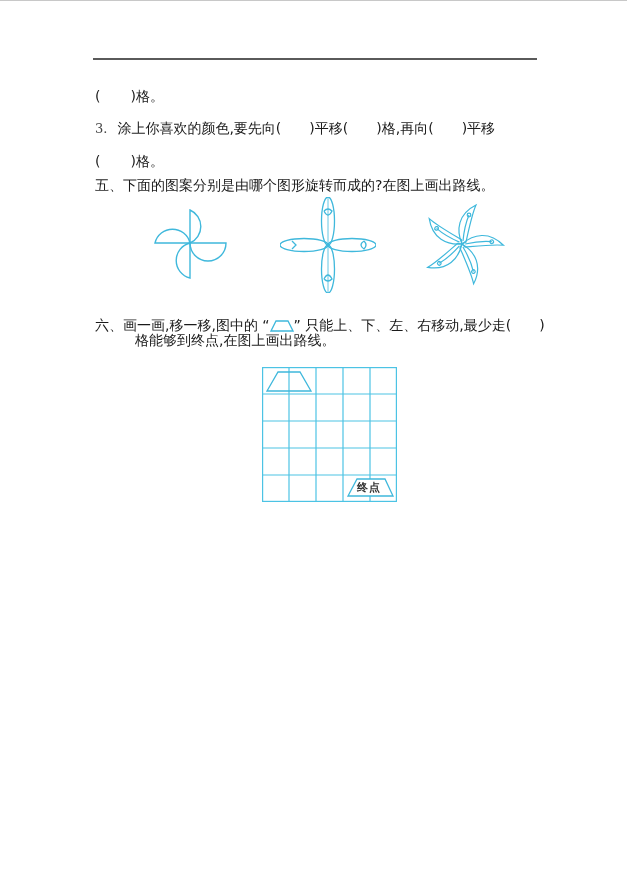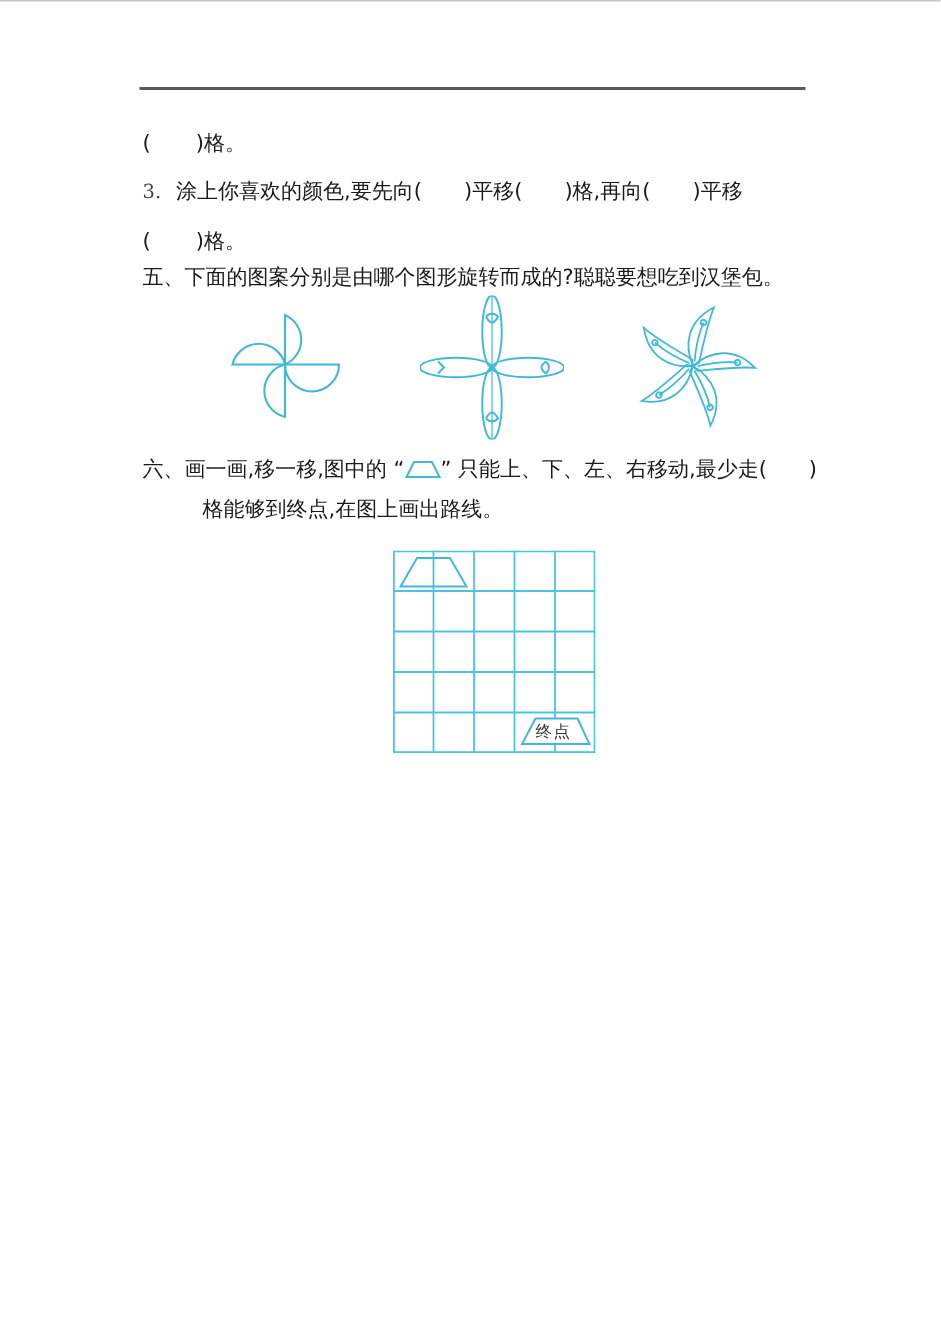--- a/index.html
+++ b/index.html
@@ -22,21 +22,21 @@
 
 <div class="top-edge"></div>
 <div class="header-rule"></div>
 
 <div class="line" style="top:87px;"><span>(</span><span class="blank" style="width:30px;"></span><span>)格。</span></div>
 
 <div class="line" style="top:119px;"><span class="num">3.</span><span style="display:inline-block;width:10px;"></span><span>涂上你喜欢的颜色,要先向(</span><span class="blank" style="width:28px;"></span><span>)平移(</span><span class="blank" style="width:28px;"></span><span>)格,再向(</span><span class="blank" style="width:28px;"></span><span>)平移</span></div>
 
 <div class="line" style="top:152px;"><span>(</span><span class="blank" style="width:30px;"></span><span>)格。</span></div>
 
-<div class="line" style="top:176px;">五、下面的图案分别是由哪个图形旋转而成的?聪聪要想吃到汉堡包。</div>
+<div class="line" style="top:176px;">五、下面的图案分别是由哪个图形旋转而成的?在图上画出路线。</div>
 
 <div class="figures">
 
   <svg class="fig" style="left:150px;top:8px;" width="80" height="80" viewBox="0 0 80 80">
     <g fill="none" stroke="#3fb8dc" stroke-width="1.4">
 
       <path d="M40 40 L40 7 A18 18 0 0 1 40 40 Z"></path>
 
       <path d="M40 40 L76 40 A18 18 0 0 1 40 40 Z"></path>
 
@@ -71,21 +71,21 @@
         </g>
         <use href="#petal" transform="rotate(72)"></use>
         <use href="#petal" transform="rotate(144)"></use>
         <use href="#petal" transform="rotate(216)"></use>
         <use href="#petal" transform="rotate(288)"></use>
       </g>
     </g>
   </svg>
 </div>
 
-<div class="line" style="top:304px;"><span>六、画一画,移一移,图中的 “</span><svg class="inline-trap" viewBox="0 0 24 12">
+<div class="line" style="top:316px;"><span>六、画一画,移一移,图中的 “</span><svg class="inline-trap" viewBox="0 0 24 12">
       <path d="M6 1 L18 1 L23 11 L1 11 Z" fill="none" stroke="#3fb8dc" stroke-width="1.3"></path>
     </svg><span>” 只能上、下、左、右移动,最少走(</span><span class="blank" style="width:28px;"></span><span>)</span></div>
 
 <div class="line" style="top:331px;margin-left:40px;">格能够到终点,在图上画出路线。</div>
 
 <div class="grid-wrap">
   <svg width="135" height="135" viewBox="0 0 135 135">
     <g stroke="#4cc3e4" stroke-width="1.2" fill="none">
       <rect x="0.6" y="0.6" width="133.8" height="133.8"></rect>
       <line x1="27" y1="0" x2="27" y2="135"></line>
@@ -95,14 +95,14 @@
       <line x1="0" y1="27" x2="135" y2="27"></line>
       <line x1="0" y1="54" x2="135" y2="54"></line>
       <line x1="0" y1="81" x2="135" y2="81"></line>
       <line x1="0" y1="108" x2="135" y2="108"></line>
     </g>
 
     <path d="M16 5 L38 5 L49 24 L5 24 Z" fill="#ffffff" fill-opacity="0.0" stroke="#3fb8dc" stroke-width="1.3"></path>
 
     <path d="M95 112 L123 112 L131 129 L86 129 Z" fill="#ffffff" stroke="#3fb8dc" stroke-width="1.3"></path>
   </svg>
-  <span style="position:absolute;left:95px;top:113px;font-size:11px;font-weight:normal;color:#333;font-family:'DejaVu Serif','Liberation Serif',serif;letter-spacing:1px;">终点</span>
+  <span style="position:absolute;left:95px;top:113px;font-size:11px;font-weight:bold;color:#333;font-family:'DejaVu Serif','Liberation Serif',serif;letter-spacing:1px;">终点</span>
 </div>
 
 </body></html>

